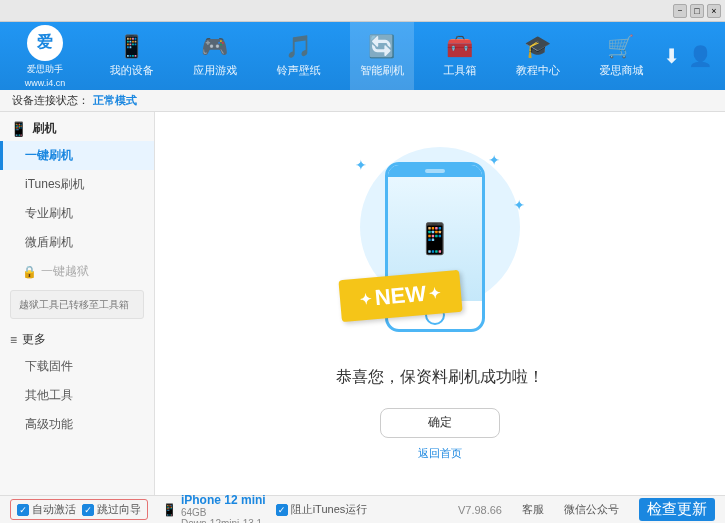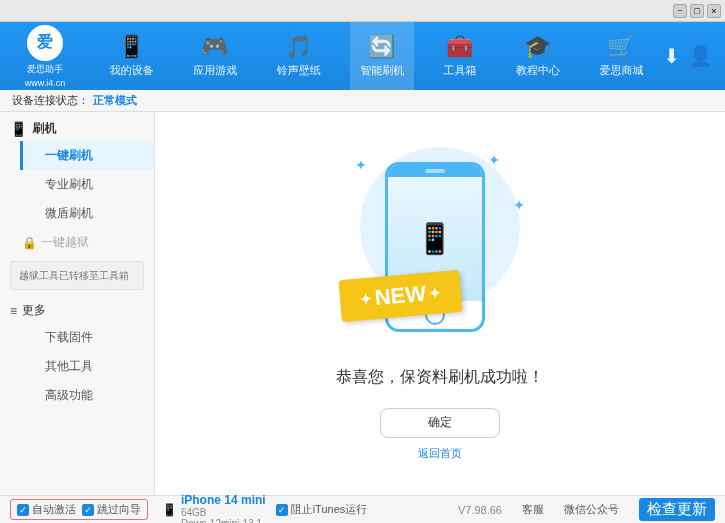--- a/index.html
+++ b/index.html
@@ -93,21 +93,20 @@
     }
     .sidebar-group-header {
       display: flex; align-items: center; padding: 8px 10px 4px 10px;
       color: #333; font-weight: bold; font-size: 12px;
     }
     .sidebar-group-icon { margin-right: 5px; color: #555; font-size: 14px; }
     .sidebar-item {
       padding: 6px 10px 6px 22px;
       cursor: pointer; color: #555; font-size: 12px;
       border-left: 3px solid transparent;
-      margin-left: 20px;
     }
     .sidebar-item.active {
       color: #1a87e0; font-weight: bold;
       border-left: 3px solid #1a87e0;
       background: #e8f4ff;
     }
     .sidebar-disabled {
       padding: 6px 10px 6px 22px;
       color: #aaa; font-size: 12px;
       display: flex; align-items: center;
@@ -311,20 +310,23 @@
 
 <div class="main-area">
 
   <div class="sidebar">
     <div class="sidebar-group-header">
       <span class="sidebar-group-icon">📱</span>
       <span>刷机</span>
     </div>
     <div class="sidebar-item active">
       <span>一键刷机</span>
+    </div>
+    <div class="sidebar-item">
+      <span>iTunes刷机</span>
     </div>
     <div class="sidebar-item">
       <span>专业刷机</span>
     </div>
     <div class="sidebar-item">
       <span>微盾刷机</span>
     </div>
 
     <div class="sidebar-disabled">
       <span class="sidebar-disabled-icon">🔒</span>
@@ -391,21 +393,21 @@
       </div>
       <div class="checkbox-item">
         <div class="checkbox checked">✓</div>
         <span>跳过向导</span>
       </div>
     </div>
 
     <div style="display:flex; align-items:center; gap:4px; margin-left:4px;">
       <span>📱</span>
       <div class="device-info">
-        <span class="device-name">iPhone 14 mini</span>
+        <span class="device-name">iPhone 12 mini</span>
         <span class="device-detail">64GB</span>
         <span class="device-detail">Down-12mini-13,1</span>
       </div>
     </div>
 
     <div class="stop-itunes">
       <div class="checkbox checked">✓</div>
       <span>阻止iTunes运行</span>
     </div>
   </div>

